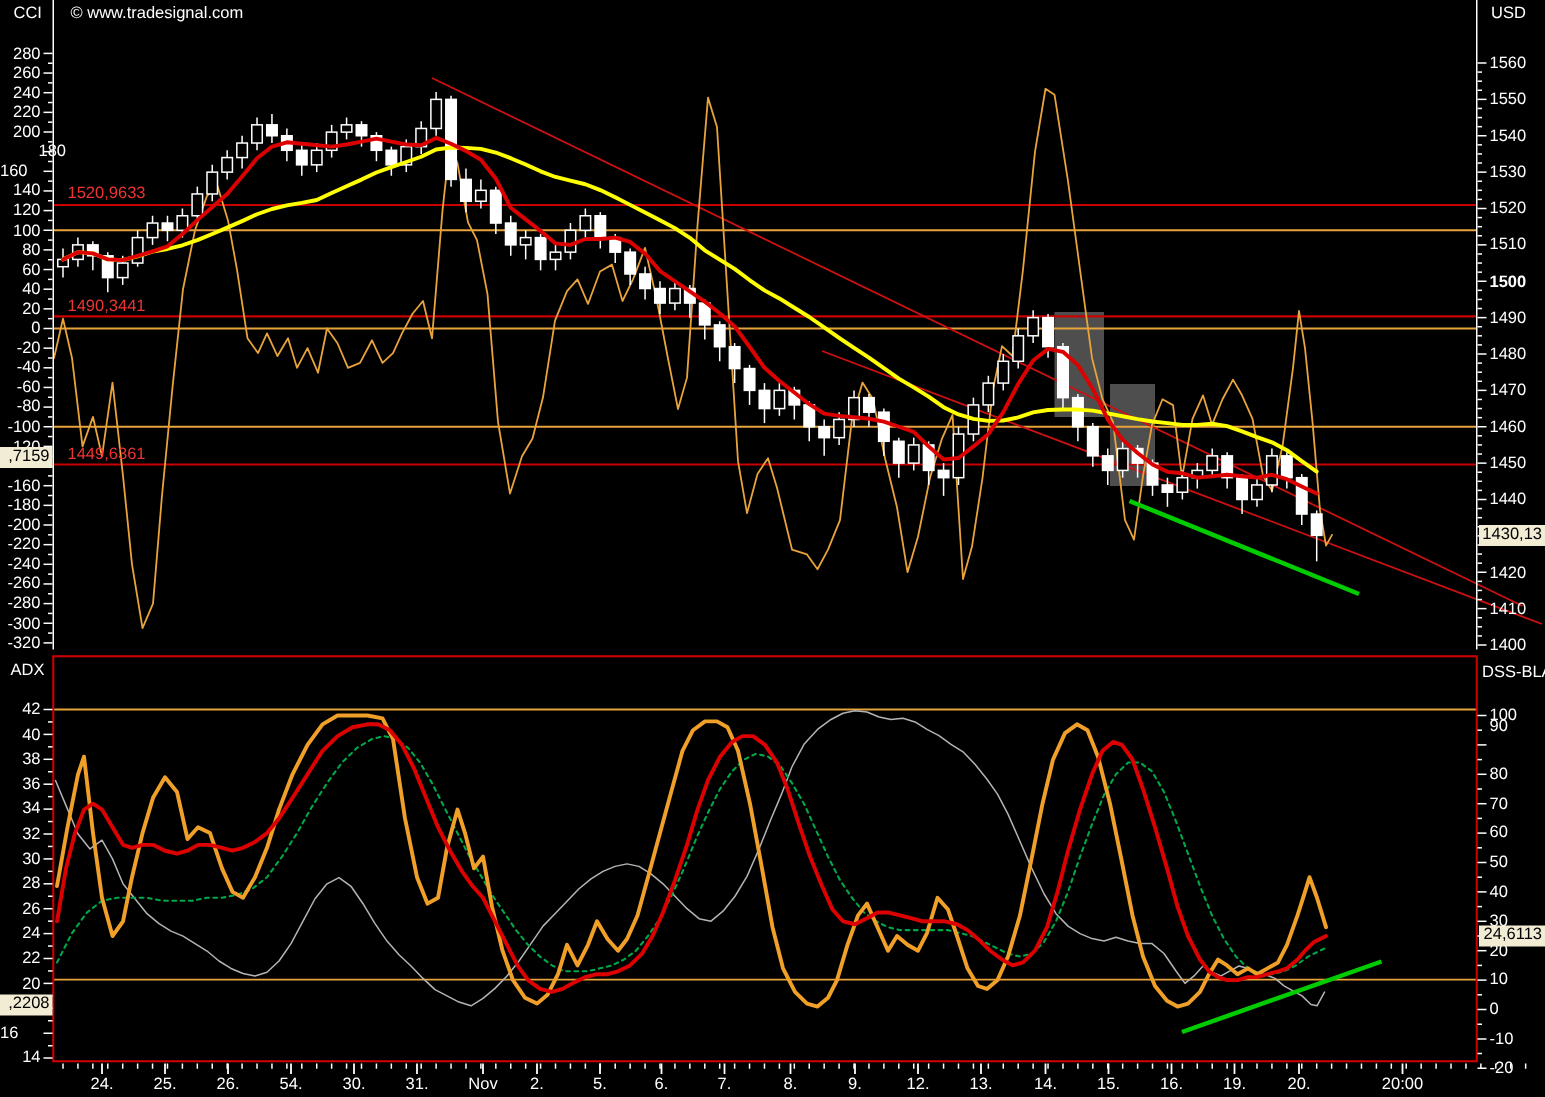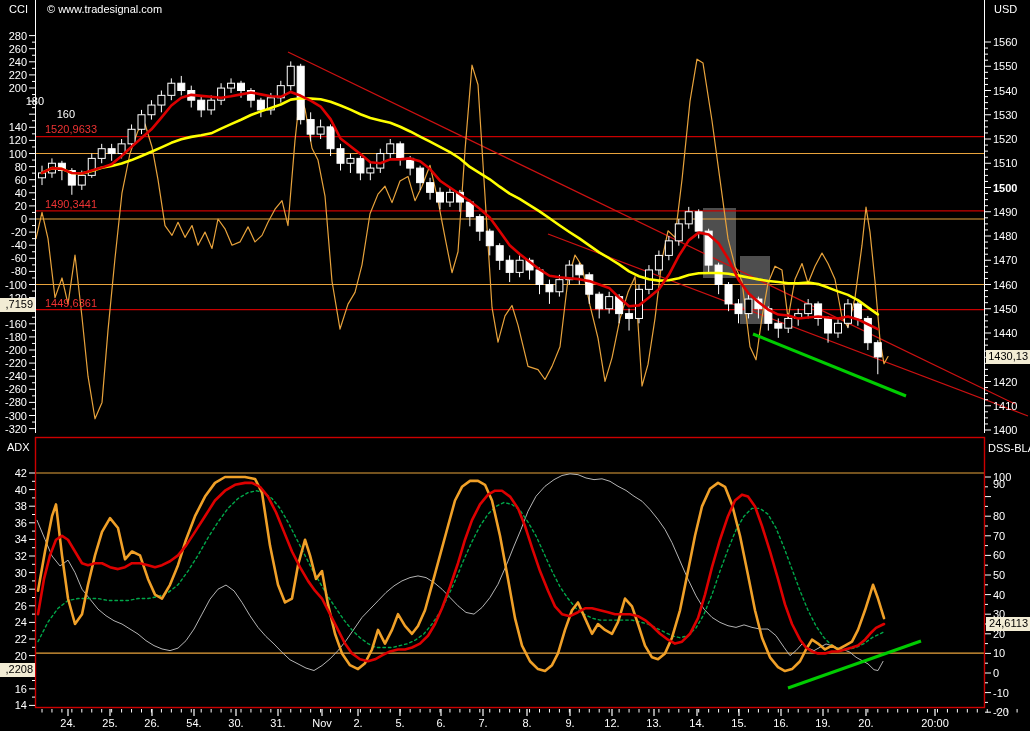--- a/index.html
+++ b/index.html
@@ -529,21 +529,21 @@
   <div class="vbox l" style="top:663px;">,2208</div>
   <div class="vbox r" style="top:617px;">24,6113</div>
 
   <div id="gen-labels">
       <div style="position: absolute; left: 0px; top: 29.6px; width: 27px; text-align: right; color: rgb(255, 255, 255); font-size: 11px; line-height: 12px;">280</div>
       <div style="position: absolute; left: 0px; top: 42.7px; width: 27px; text-align: right; color: rgb(255, 255, 255); font-size: 11px; line-height: 12px;">260</div>
       <div style="position: absolute; left: 0px; top: 55.8px; width: 27px; text-align: right; color: rgb(255, 255, 255); font-size: 11px; line-height: 12px;">240</div>
       <div style="position: absolute; left: 0px; top: 68.9px; width: 27px; text-align: right; color: rgb(255, 255, 255); font-size: 11px; line-height: 12px;">220</div>
       <div style="position: absolute; left: 0px; top: 82px; width: 27px; text-align: right; color: rgb(255, 255, 255); font-size: 11px; line-height: 12px;">200</div>
       <div style="position: absolute; left: 0px; top: 95.1px; width: 44px; text-align: right; color: rgb(255, 255, 255); font-size: 11px; line-height: 12px;">180</div>
-      <div style="position: absolute; left: 0px; top: 108.2px; width: 43px; text-align: right; color: rgb(255, 255, 255); font-size: 11px; line-height: 12px; padding-left: 32px;">160</div>
+      <div style="position: absolute; left: 0px; top: 108.2px; width: 43px; text-align: left; color: rgb(255, 255, 255); font-size: 11px; line-height: 12px;">160</div>
       <div style="position: absolute; left: 0px; top: 121.3px; width: 27px; text-align: right; color: rgb(255, 255, 255); font-size: 11px; line-height: 12px;">140</div>
       <div style="position: absolute; left: 0px; top: 134.4px; width: 27px; text-align: right; color: rgb(255, 255, 255); font-size: 11px; line-height: 12px;">120</div>
       <div style="position: absolute; left: 0px; top: 147.5px; width: 27px; text-align: right; color: rgb(255, 255, 255); font-size: 11px; line-height: 12px;">100</div>
       <div style="position: absolute; left: 0px; top: 160.6px; width: 27px; text-align: right; color: rgb(255, 255, 255); font-size: 11px; line-height: 12px;">80</div>
       <div style="position: absolute; left: 0px; top: 173.7px; width: 27px; text-align: right; color: rgb(255, 255, 255); font-size: 11px; line-height: 12px;">60</div>
       <div style="position: absolute; left: 0px; top: 186.8px; width: 27px; text-align: right; color: rgb(255, 255, 255); font-size: 11px; line-height: 12px;">40</div>
       <div style="position: absolute; left: 0px; top: 199.9px; width: 27px; text-align: right; color: rgb(255, 255, 255); font-size: 11px; line-height: 12px;">20</div>
       <div style="position: absolute; left: 0px; top: 213px; width: 27px; text-align: right; color: rgb(255, 255, 255); font-size: 11px; line-height: 12px;">0</div>
       <div style="position: absolute; left: 0px; top: 226.1px; width: 27px; text-align: right; color: rgb(255, 255, 255); font-size: 11px; line-height: 12px;">-20</div>
       <div style="position: absolute; left: 0px; top: 239.2px; width: 27px; text-align: right; color: rgb(255, 255, 255); font-size: 11px; line-height: 12px;">-40</div>
@@ -581,21 +581,21 @@
       <div style="position: absolute; left: 0px; top: 500.2px; width: 27px; text-align: right; color: rgb(255, 255, 255); font-size: 11px; line-height: 12px;">38</div>
       <div style="position: absolute; left: 0px; top: 516.8px; width: 27px; text-align: right; color: rgb(255, 255, 255); font-size: 11px; line-height: 12px;">36</div>
       <div style="position: absolute; left: 0px; top: 533.4px; width: 27px; text-align: right; color: rgb(255, 255, 255); font-size: 11px; line-height: 12px;">34</div>
       <div style="position: absolute; left: 0px; top: 550px; width: 27px; text-align: right; color: rgb(255, 255, 255); font-size: 11px; line-height: 12px;">32</div>
       <div style="position: absolute; left: 0px; top: 566.6px; width: 27px; text-align: right; color: rgb(255, 255, 255); font-size: 11px; line-height: 12px;">30</div>
       <div style="position: absolute; left: 0px; top: 583.2px; width: 27px; text-align: right; color: rgb(255, 255, 255); font-size: 11px; line-height: 12px;">28</div>
       <div style="position: absolute; left: 0px; top: 599.8px; width: 27px; text-align: right; color: rgb(255, 255, 255); font-size: 11px; line-height: 12px;">26</div>
       <div style="position: absolute; left: 0px; top: 616.4px; width: 27px; text-align: right; color: rgb(255, 255, 255); font-size: 11px; line-height: 12px;">24</div>
       <div style="position: absolute; left: 0px; top: 633px; width: 27px; text-align: right; color: rgb(255, 255, 255); font-size: 11px; line-height: 12px;">22</div>
       <div style="position: absolute; left: 0px; top: 649.6px; width: 27px; text-align: right; color: rgb(255, 255, 255); font-size: 11px; line-height: 12px;">20</div>
-      <div style="position: absolute; left: 0px; top: 682.8px; width: 27px; text-align: right; color: rgb(255, 255, 255); font-size: 11px; line-height: 12px;">16</div>
+      <div style="position: absolute; left: 0px; top: 682.8px; width: 27px; color: rgb(255, 255, 255); font-size: 11px; line-height: 12px;">16</div>
       <div style="position: absolute; left: 0px; top: 699.4px; width: 27px; text-align: right; color: rgb(255, 255, 255); font-size: 11px; line-height: 12px;">14</div>
       <div style="position: absolute; left: 993px; top: 471px; color: rgb(255, 255, 255); font-size: 11px; line-height: 12px;">100</div>
       <div style="position: absolute; left: 993px; top: 478px; color: rgb(255, 255, 255); font-size: 11px; line-height: 12px;">90</div>
       <div style="position: absolute; left: 993px; top: 510.2px; color: rgb(255, 255, 255); font-size: 11px; line-height: 12px;">80</div>
       <div style="position: absolute; left: 993px; top: 529.8px; color: rgb(255, 255, 255); font-size: 11px; line-height: 12px;">70</div>
       <div style="position: absolute; left: 993px; top: 549.4px; color: rgb(255, 255, 255); font-size: 11px; line-height: 12px;">60</div>
       <div style="position: absolute; left: 993px; top: 569px; color: rgb(255, 255, 255); font-size: 11px; line-height: 12px;">50</div>
       <div style="position: absolute; left: 993px; top: 588.6px; color: rgb(255, 255, 255); font-size: 11px; line-height: 12px;">40</div>
       <div style="position: absolute; left: 993px; top: 608.2px; color: rgb(255, 255, 255); font-size: 11px; line-height: 12px;">30</div>
       <div style="position: absolute; left: 993px; top: 627.8px; color: rgb(255, 255, 255); font-size: 11px; line-height: 12px;">20</div>

